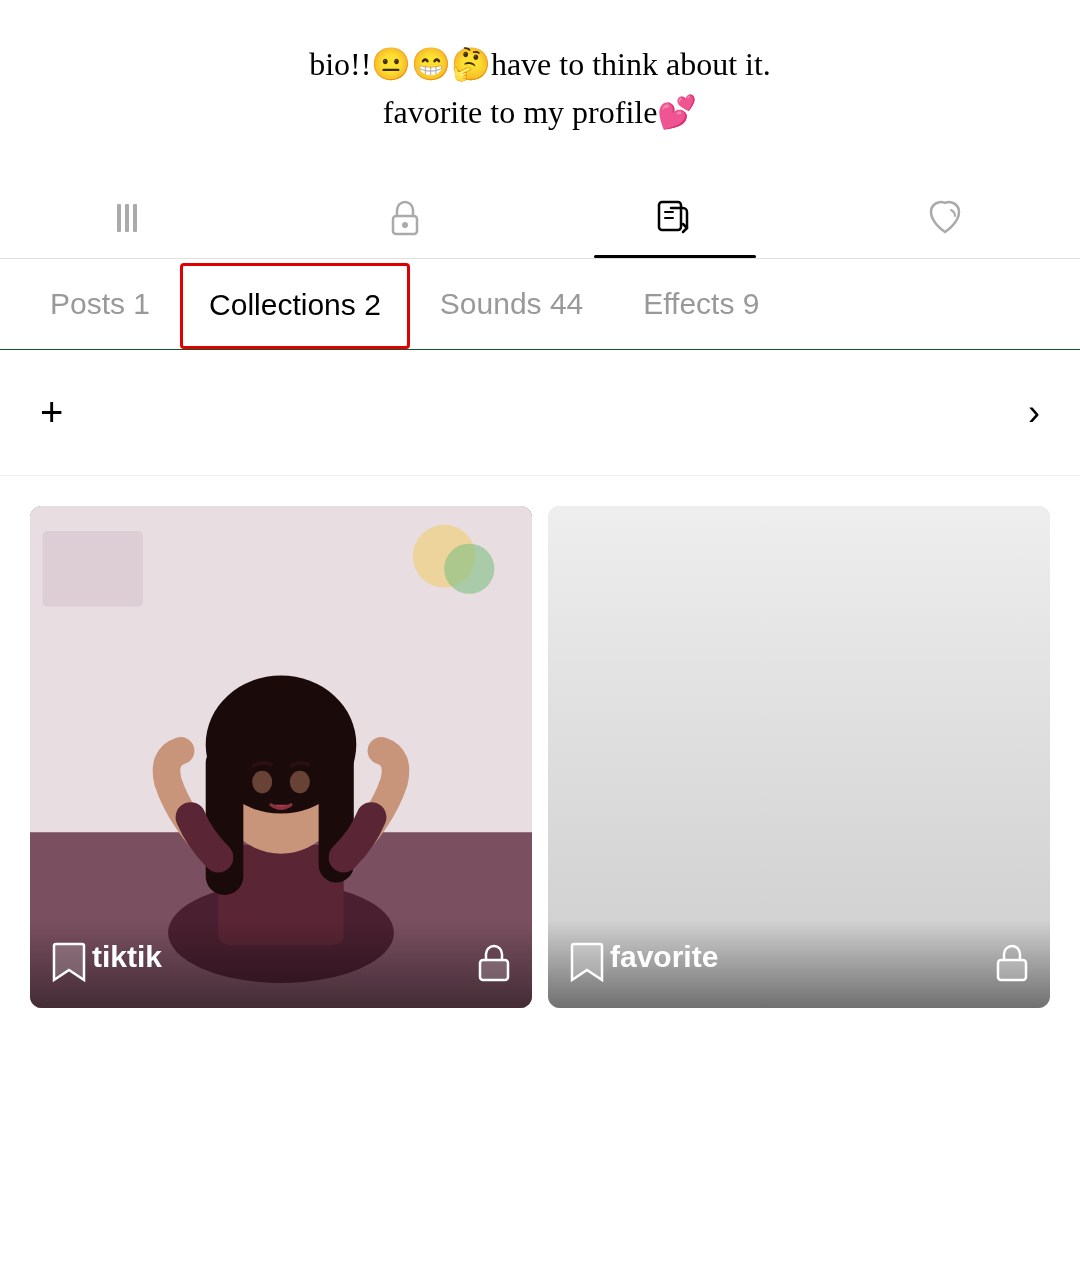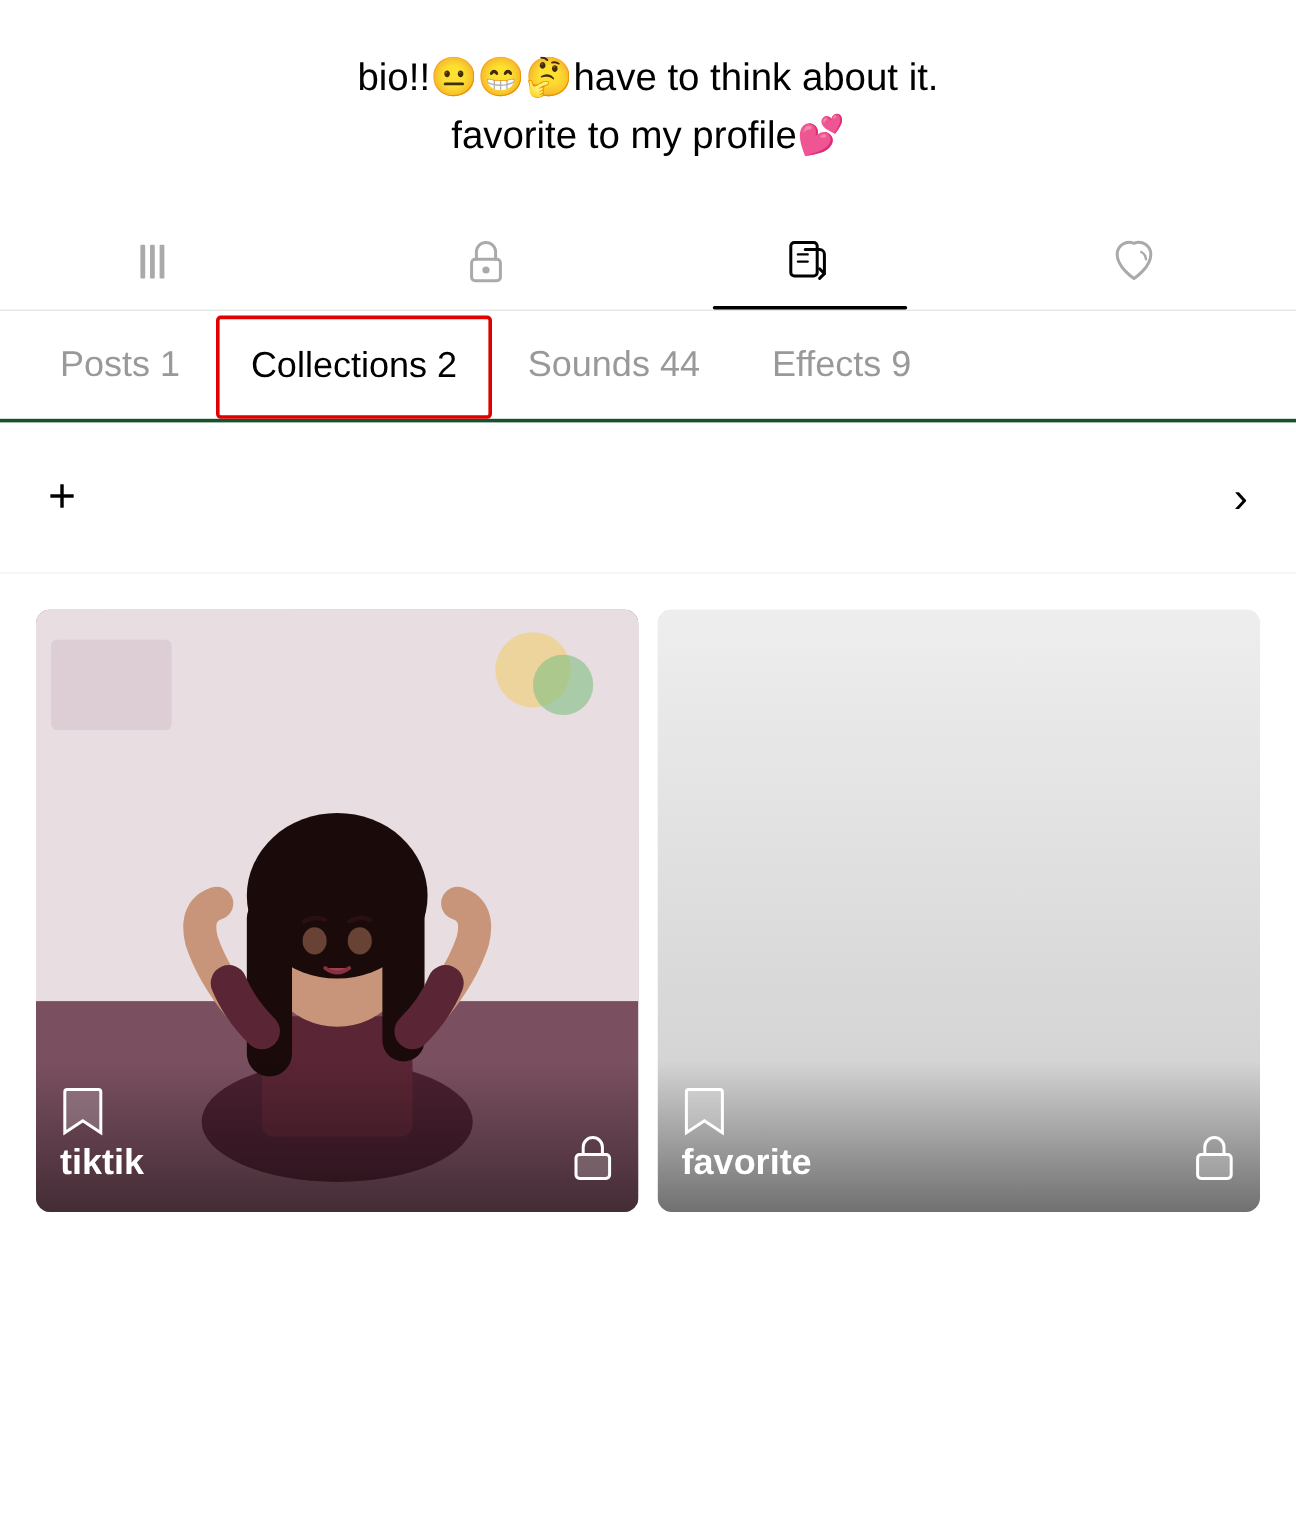--- a/index.html
+++ b/index.html
@@ -10,20 +10,21 @@
       font-family: -apple-system, BlinkMacSystemFont, 'Segoe UI', sans-serif;
       overflow-x: hidden;
     }
 
     .bio-section {
       text-align: center;
       padding: 40px 60px 30px;
       font-size: 32px;
       line-height: 1.5;
       color: #000;
+      font-family: Liberation Serif, serif;
     }
 
     .tab-icons {
       display: flex;
       border-bottom: 1px solid #e0e0e0;
       padding: 10px 0 0;
     }
 
     .tab-icon-item {
       flex: 1;
@@ -48,21 +49,21 @@
     }
 
     .tab-icon-item svg {
       width: 48px;
       height: 48px;
     }
 
     .sub-tabs {
       display: flex;
       padding: 0 20px;
-      border-bottom: 3px solid #14532d;
+      border-bottom: 1px solid #14532d;
     }
 
     .sub-tab {
       padding: 28px 30px;
       font-size: 30px;
       color: #999;
       cursor: pointer;
       position: relative;
       white-space: nowrap;
     }
@@ -272,21 +273,21 @@
         <path d="M192 238 Q200 244 208 238" stroke="#8a3040" stroke-width="2.5" fill="#a04050" stroke-linecap="round"></path>
 
         <path d="M150 280 Q120 250 110 220 Q105 200 120 195" stroke="#c8957a" stroke-width="22" fill="none" stroke-linecap="round"></path>
         <path d="M250 280 Q280 250 290 220 Q295 200 280 195" stroke="#c8957a" stroke-width="22" fill="none" stroke-linecap="round"></path>
 
         <path d="M150 280 Q135 265 128 248" stroke="#5a2535" stroke-width="24" fill="none" stroke-linecap="round"></path>
         <path d="M250 280 Q265 265 272 248" stroke="#5a2535" stroke-width="24" fill="none" stroke-linecap="round"></path>
       </svg>
     </div>
     <div class="collection-card-overlay">
-      <div style="display:flex;flex-direction:column;gap:4px">
+      <div style="display:flex;flex-direction:row;gap:4px">
         <svg width="38" height="44" viewBox="0 0 38 44" fill="none">
           <path d="M6 4h26a2 2 0 0 1 2 2v34l-15-10L4 40V6a2 2 0 0 1 2-2z" stroke="white" stroke-width="2.5" fill="rgba(255,255,255,0.2)"></path>
         </svg>
         <span class="collection-name">tiktik</span>
       </div>
       <svg width="36" height="42" viewBox="0 0 36 42" fill="none">
         <rect x="4" y="18" width="28" height="20" rx="3" stroke="white" stroke-width="2.5" fill="rgba(255,255,255,0.2)"></rect>
         <path d="M10 18v-6a8 8 0 0 1 16 0v6" stroke="white" stroke-width="2.5" fill="none" stroke-linecap="round"></path>
       </svg>
     </div>
@@ -299,21 +300,21 @@
         <rect width="400" height="400" fill="url(#placeholderGrad)"></rect>
         <defs>
           <linearGradient id="placeholderGrad" x1="0" y1="0" x2="0" y2="1">
             <stop offset="0%" stop-color="#eeeeee"></stop>
             <stop offset="100%" stop-color="#cccccc"></stop>
           </linearGradient>
         </defs>
       </svg>
     </div>
     <div class="collection-card-overlay">
-      <div style="display:flex;flex-direction:column;gap:4px">
+      <div style="display:flex;flex-direction:row;gap:4px">
         <svg width="38" height="44" viewBox="0 0 38 44" fill="none">
           <path d="M6 4h26a2 2 0 0 1 2 2v34l-15-10L4 40V6a2 2 0 0 1 2-2z" stroke="white" stroke-width="2.5" fill="rgba(255,255,255,0.2)"></path>
         </svg>
         <span class="collection-name">favorite</span>
       </div>
       <svg width="36" height="42" viewBox="0 0 36 42" fill="none">
         <rect x="4" y="18" width="28" height="20" rx="3" stroke="white" stroke-width="2.5" fill="rgba(255,255,255,0.2)"></rect>
         <path d="M10 18v-6a8 8 0 0 1 16 0v6" stroke="white" stroke-width="2.5" fill="none" stroke-linecap="round"></path>
       </svg>
     </div>

